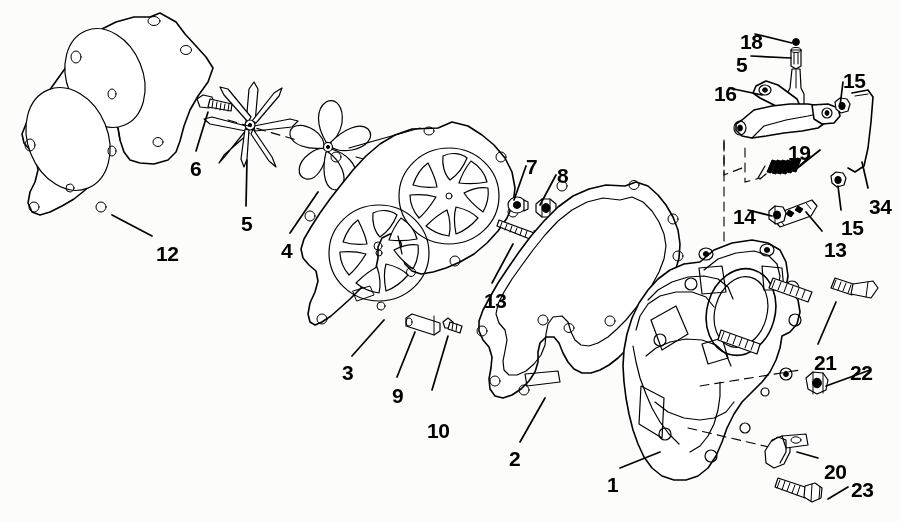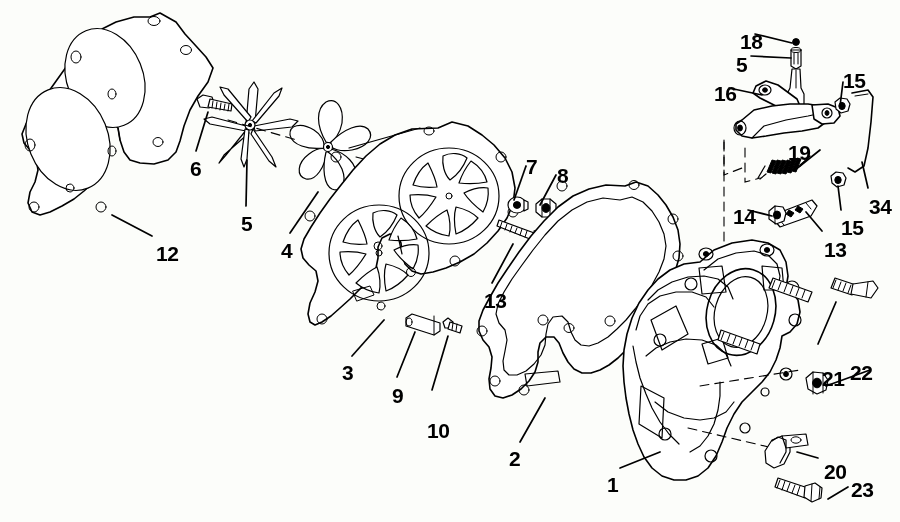--- a/index.html
+++ b/index.html
@@ -440,19 +440,19 @@
       <div class="callout-label" style="left: 156px; top: 243px;">12</div>
       <div class="callout-label" style="left: 824px; top: 239px;">13</div>
       <div class="callout-label" style="left: 733px; top: 206px;">14</div>
       <div class="callout-label" style="left: 843px; top: 70px;">15</div>
       <div class="callout-label" style="left: 841px; top: 217px;">15</div>
       <div class="callout-label" style="left: 714px; top: 83px;">16</div>
       <div class="callout-label" style="left: 736px; top: 54px;">5</div>
       <div class="callout-label" style="left: 740px; top: 31px;">18</div>
       <div class="callout-label" style="left: 788px; top: 142px;">19</div>
       <div class="callout-label" style="left: 824px; top: 461px;">20</div>
-      <div class="callout-label" style="left: 814px; top: 368px; margin-left: 8px;">21</div>
+      <div class="callout-label" style="left: 814px; top: 352px;">21</div>
       <div class="callout-label" style="left: 850px; top: 362px;">22</div>
       <div class="callout-label" style="left: 851px; top: 479px;">23</div>
       <div class="callout-label" style="left: 869px; top: 196px;">34</div>
     </div>
 
 </div>
 
 </body></html>

